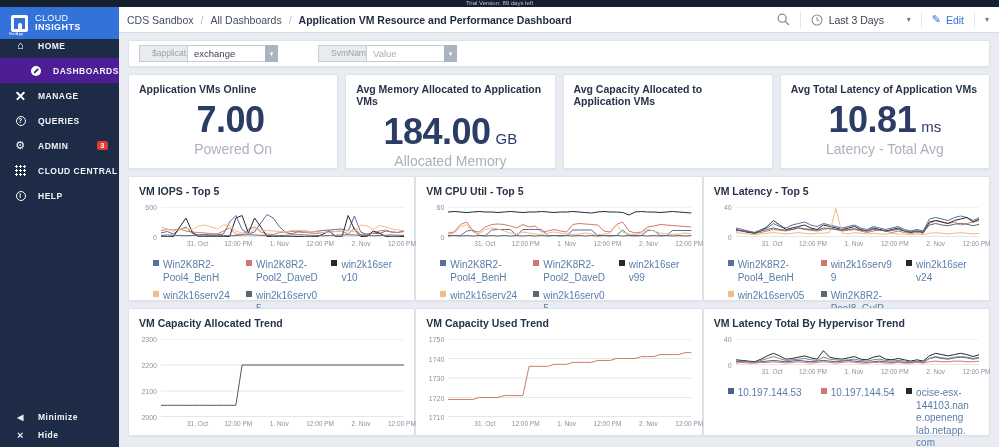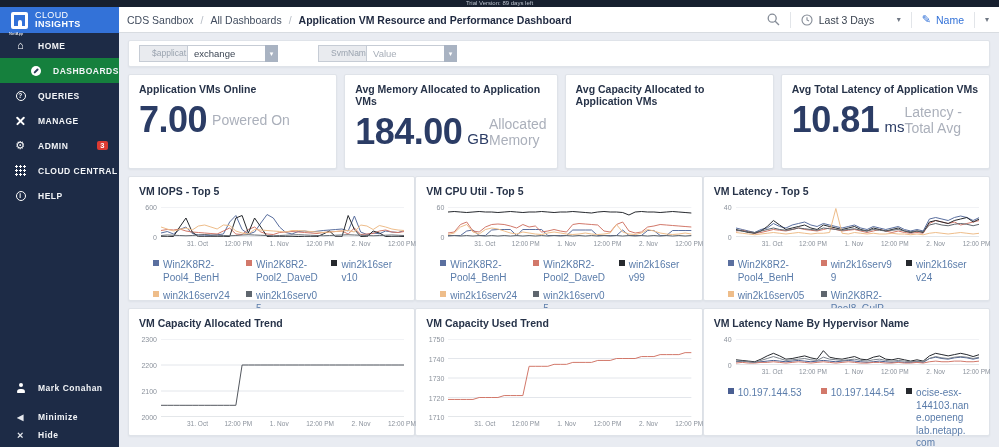--- a/index.html
+++ b/index.html
@@ -4,35 +4,35 @@
 <style>
   * { box-sizing: border-box; margin: 0; padding: 0; }
   html,body { width: 999px; height: 447px; overflow: hidden; }
   body { font-family: "Liberation Sans", sans-serif; background: #e9ecf2; position: relative; }
 
   
   .trial-strip { position: absolute; left:0; top:0; width:100%; height:7px; background:#17202f;
     color:#b9c0cc; font-size:6px; line-height:7px; text-align:center; z-index:5; }
 
   
-  .logo-bar { position:absolute; left:0; top:7px; width:119px; height:26px; background:#3372d8;
+  .logo-bar { position:absolute; left:0; top:7px; width:119px; height:32px; background:#3372d8;
     display:flex; align-items:center; gap:7px; padding-left:11px; z-index:4; }
   .netapp-box { width:17px; height:17px; background:#fff; border-radius:2px; position:relative; flex:none; }
   .netapp-box::before { content:''; position:absolute; left:3px; right:3px; top:3px; bottom:3px; background:#3372d8; }
   .netapp-box::after { content:''; position:absolute; left:6.5px; top:8px; width:4px; height:6px; background:#fff; border-radius:2.5px 2.5px 0 0; }
   .netapp-word { position:absolute; left:9px; top:24px; font-size:4px; color:#fff; letter-spacing:.2px; }
   .brand { color:#fff; line-height:1.05; }
   .brand .l1 { font-size:9px; font-weight:400; letter-spacing:.4px; }
   .brand .l2 { font-size:9px; font-weight:700; letter-spacing:.4px; }
 
   
   .sidebar { position:absolute; left:0; top:33px; width:119px; bottom:0; background:#1d2b46; z-index:3; }
   .sb-item { display:flex; align-items:center; gap:10px; height:25px; padding-left:13px;
     color:#f2f4f7; font-size:8.5px; font-weight:700; letter-spacing:.5px; cursor:pointer; }
-  .sb-item.active { background:#15803d;padding-left:28px; }
+  .sb-item.active { background:#4c1d95;padding-left:28px; }
   .ic { width:15px; display:flex; justify-content:center; align-items:center; flex:none; color:#fff; }
   .glyph { font-size:11px; line-height:11px; color:#fff; font-weight:400; }
   .compass-icon { display:inline-block; width:10px; height:10px; border-radius:50%; background:#fff; position:relative; }
   .compass-icon::after { content:''; position:absolute; left:2px; top:4.2px; width:6px; height:1.6px; background:#2d3c5c; transform:rotate(-45deg); border-radius:1px; }
   .circ { display:inline-block; width:10px; height:10px; border:1px solid #fff; border-radius:50%;
     font-size:6.5px; line-height:8.5px; text-align:center; color:#fff; font-weight:700; }
   .tools-icon { position:relative; width:10px; height:10px; display:inline-block; }
   .tools-icon::before, .tools-icon::after { content:''; position:absolute; top:4.2px; left:-0.5px; width:11px; height:1.7px; background:#fff; border-radius:1px; }
   .tools-icon::before { transform:rotate(45deg); }
   .tools-icon::after  { transform:rotate(-45deg); }
@@ -78,21 +78,21 @@
     border:1px solid #c6ccd5; border-right:none; max-width:48px; overflow:hidden; white-space:nowrap; }
   .filter-value { border:1px solid #c6ccd5; border-right:none; background:#fff; font-size:9.5px;
     line-height:15px; padding:0 6px; width:78px; color:#3b4553; }
   .filter-value.placeholder { color:#a7aeb8; }
   .drop-btn { width:13px; background:#a9b3c2; color:#fff; font-size:7px; display:flex; align-items:center; justify-content:center; cursor:pointer; }
 
   
   .kpi-row { display:grid; grid-template-columns:repeat(4,1fr); gap:7px; margin-bottom:7px; }
   .kpi-card { height:95px; padding:8px 10px; }
   .card-title { font-size:10.5px; font-weight:700; color:#273349; }
-  .kpi-center { display:flex; align-items:center; margin-top:4px; }
+  .kpi-center { display:flex; flex-direction:column; align-items:center; margin-top:4px; }
   .kpi-value { display:flex; align-items:baseline; }
   .kpi-num { font-size:36px; font-weight:700; color:#2b3c65; letter-spacing:-.5px; }
   .kpi-unit { font-size:15px; font-weight:400; color:#2b3c65; margin-left:5px; }
   .kpi-sub { font-size:14px; color:#abb0bb; margin-top:0px; }
 
   
   .chart-row { display:grid; grid-template-columns:repeat(3,1fr); margin-bottom:7px; }
   .chart-card { padding:8px 10px; }
   .chart-card.r1 { height:125px; }
   .chart-card.r2 { height:128px; }
@@ -138,29 +138,29 @@
     <span>HOME</span>
   </div>
   <div class="sb-item active">
     <span class="ic">
         <span class="compass-icon"></span>
       </span>
     <span>DASHBOARDS</span>
   </div>
   <div class="sb-item">
     <span class="ic">
+        <span class="tools-icon"></span>
+      </span>
+    <span>MANAGE</span>
+  </div>
+  <div class="sb-item">
+    <span class="ic">
         <span class="circ">?</span>
       </span>
     <span>QUERIES</span>
-  </div>
-  <div class="sb-item">
-    <span class="ic">
-        <span class="tools-icon"></span>
-      </span>
-    <span>MANAGE</span>
   </div>
   <div class="sb-item">
     <span class="ic">
         <span class="glyph">⚙</span>
       </span>
     <span>ADMIN</span>
     <span class="badge">3</span>
   </div>
   <div class="sb-item">
     <span class="ic">
@@ -169,26 +169,20 @@
     <span>CLOUD CENTRAL</span>
   </div>
   <div class="sb-item">
     <span class="ic">
         <span class="circ">i</span>
       </span>
     <span>HELP</span>
   </div>
 
   <div class="sb-footer">
-    <div class="sb-item user-row">
-      <span class="ic">
-          <span class="person-icon"></span>
-        </span>
-      <span>Mark Conahan</span>
-    </div>
     <div class="sb-item">
       <span class="ic">
           <span class="mini-glyph">◀</span>
         </span>
       <span>Minimize</span>
     </div>
     <div class="sb-item">
       <span class="ic">
           <span class="x-glyph">×</span>
         </span>
@@ -219,21 +213,21 @@
           <circle cx="6" cy="6" r="5" fill="none" stroke="#858c97" stroke-width="1.1"></circle>
           <polyline points="6,3.2 6,6 8,7" fill="none" stroke="#858c97" stroke-width="1.1"></polyline>
         </svg>
       </span>
       <span class="time-label">Last 3 Days</span>
       <span class="caret">▾</span>
     </div>
     <div class="hdr-divider"></div>
     <div class="edit-btn">
       <span class="pencil">✎</span>
-      <span class="edit-label">Name</span>
+      <span class="edit-label">Edit</span>
     </div>
     <div class="hdr-divider"></div>
     <span class="caret">▾</span>
   </div>
 </div>
 
 <div class="content">
 
   <div class="card filter-bar">
     <div class="filter">
@@ -500,21 +494,21 @@
             <span class="xtick" style="left:15%">31. Oct</span>
             <span class="xtick" style="left:31.8%">12:00 PM</span>
             <span class="xtick" style="left:48.6%">1. Nov</span>
             <span class="xtick" style="left:65.4%">12:00 PM</span>
             <span class="xtick" style="left:82.2%">2. Nov</span>
             <span class="xtick" style="left:99%">12:00 PM</span>
           </div>
         </div>
     </div>
     <div class="card chart-card r2">
-      <div class="card-title">VM Latency Name By Hypervisor Name</div>
+      <div class="card-title">VM Latency Total By Hypervisor Trend</div>
       <div class="chart">
           <div class="chart-body" style="height:26px">
             <div class="y-axis">
               <span class="ytick" style="top:0%">40</span>
               <span class="ytick" style="top:100%">0</span>
             </div>
             <div class="plot">
               <svg viewBox="0 0 100 26" preserveAspectRatio="none">
                 <line class="gridline" x1="0" x2="100" y1="0.00" y2="0.00"></line>
                 <line class="axisline" x1="0" x2="100" y1="26.00" y2="26.00"></line>

